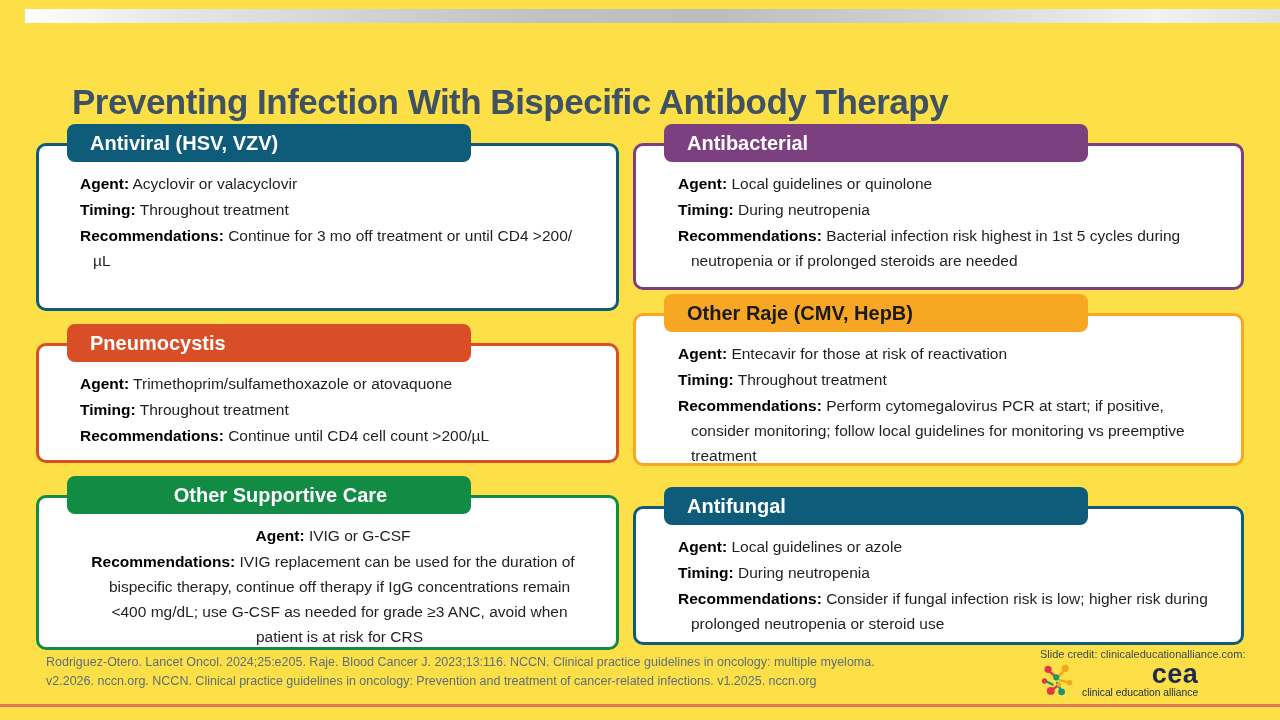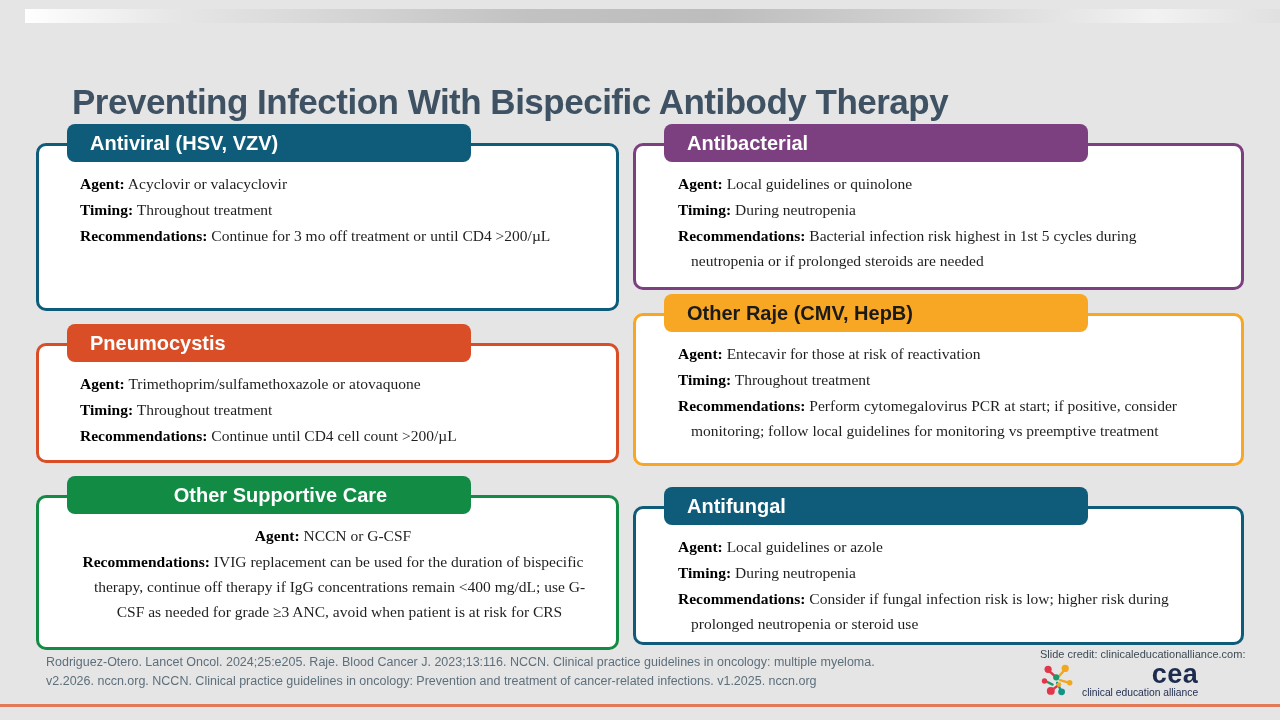--- a/index.html
+++ b/index.html
@@ -1,31 +1,31 @@
 <!DOCTYPE html>
 <html style="--title-text: #3e5263; --footer-text: #5d6f7b; --bottom-rule: #e27a58; --logo-navy: #1d2b4e;"><head>
 <meta charset="utf-8">
 <style>
   html,body{margin:0;padding:0;background:#ffffff;}
   body{font-family:"Liberation Sans", sans-serif; -webkit-font-smoothing:antialiased;}
-  .slide{position:relative;width:1280px;height:720px;background:#e5e5e5;overflow:hidden;}
+  .slide{position:relative;width:1280px;height:720px;background:#fde047;overflow:hidden;}
 
   .topbar{position:absolute;left:25px;top:9px;width:1255px;height:14px;
     background:linear-gradient(90deg,#ffffff 0%,#e6e6e6 12%,#c2c2c2 40%,#bdbdbd 55%,#d2d2d2 72%,#f2f2f2 90%,#e0e0e0 100%);}
 
   .title{position:absolute;left:72px;top:58px;width:1130px;
     font-size:35px;font-weight:bold;color:var(--title-text,#3e5263);letter-spacing:-0.5px;line-height:1.2;}
 
   .card{position:absolute;border:3px solid var(--c);border-radius:10px;box-sizing:border-box;background:#fff;}
   .card .tab{position:absolute;left:28px;top:-22px;height:38px;box-sizing:border-box;
     background:var(--c);color:var(--tc,#ffffff);border-radius:8px;
     font-size:20px;font-weight:bold;line-height:38px;padding-left:23px;z-index:2;}
   .card-l .tab{width:404px;}
   .card-r .tab{width:424px;}
-  .card .content{padding:25px 30px 0 41px;font-family:Liberation Serif, serif;}
+  .card .content{padding:25px 30px 0 41px;}
   .card-r .content{padding-left:42px;}
   .row{margin:0 0 1px 0;font-size:15.5px;line-height:25px;color:#1f1f1f;
     padding-left:13px;text-indent:-13px;}
   .row b{color:#000;}
 
   .c0{left:36px;top:143px;width:583px;height:168px;}
   .c1{left:633px;top:143px;width:611px;height:147px;}
   .c2{left:36px;top:343px;width:583px;height:120px;}
   .c3{left:633px;top:313px;width:611px;height:153px;}
   .c4{left:36px;top:495px;width:583px;height:155px;text-align:center;}
@@ -95,21 +95,21 @@
       <p class="row"><b>Timing:</b> <span>Throughout treatment</span></p>
       <p class="row"><b>Recommendations:</b> <span>Perform cytomegalovirus PCR at start; if positive, consider monitoring; follow local guidelines for monitoring vs preemptive treatment</span></p>
     </div>
   </div>
 
   <div class="card card-l c4" style="--c: #128b45; --tc: #ffffff;">
     <div class="tab">
       <span>Other Supportive Care</span>
     </div>
     <div class="content">
-      <p class="row"><b>Agent:</b> <span>NCCN or G-CSF</span></p>
+      <p class="row"><b>Agent:</b> <span>IVIG or G-CSF</span></p>
       <p class="row"><b>Recommendations:</b> <span>IVIG replacement can be used for the duration of bispecific therapy, continue off therapy if IgG concentrations remain &lt;400 mg/dL; use G-CSF as needed for grade ≥3 ANC, avoid when patient is at risk for CRS</span></p>
     </div>
   </div>
 
   <div class="card card-r c5" style="--c: #0e5c7a; --tc: #ffffff;">
     <div class="tab">
       <span>Antifungal</span>
     </div>
     <div class="content">
       <p class="row"><b>Agent:</b> <span>Local guidelines or azole</span></p>

